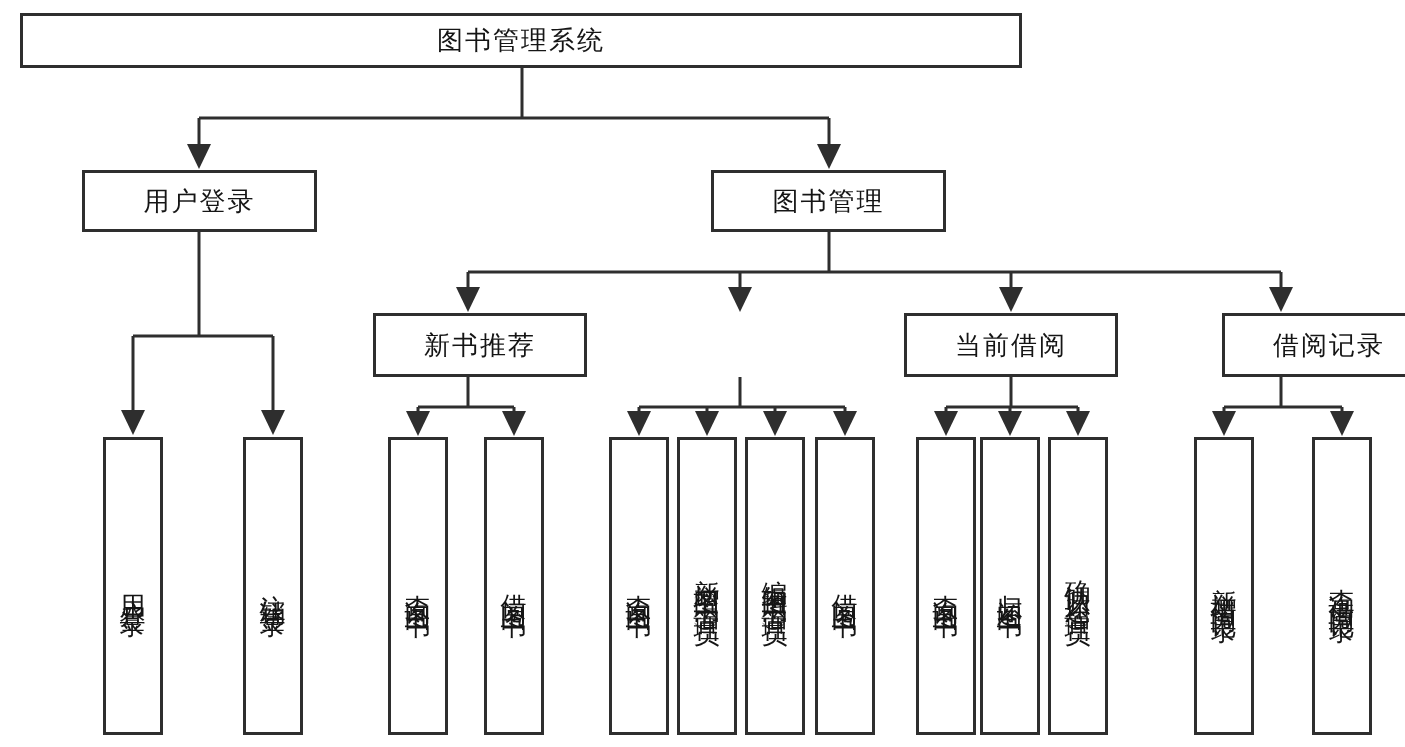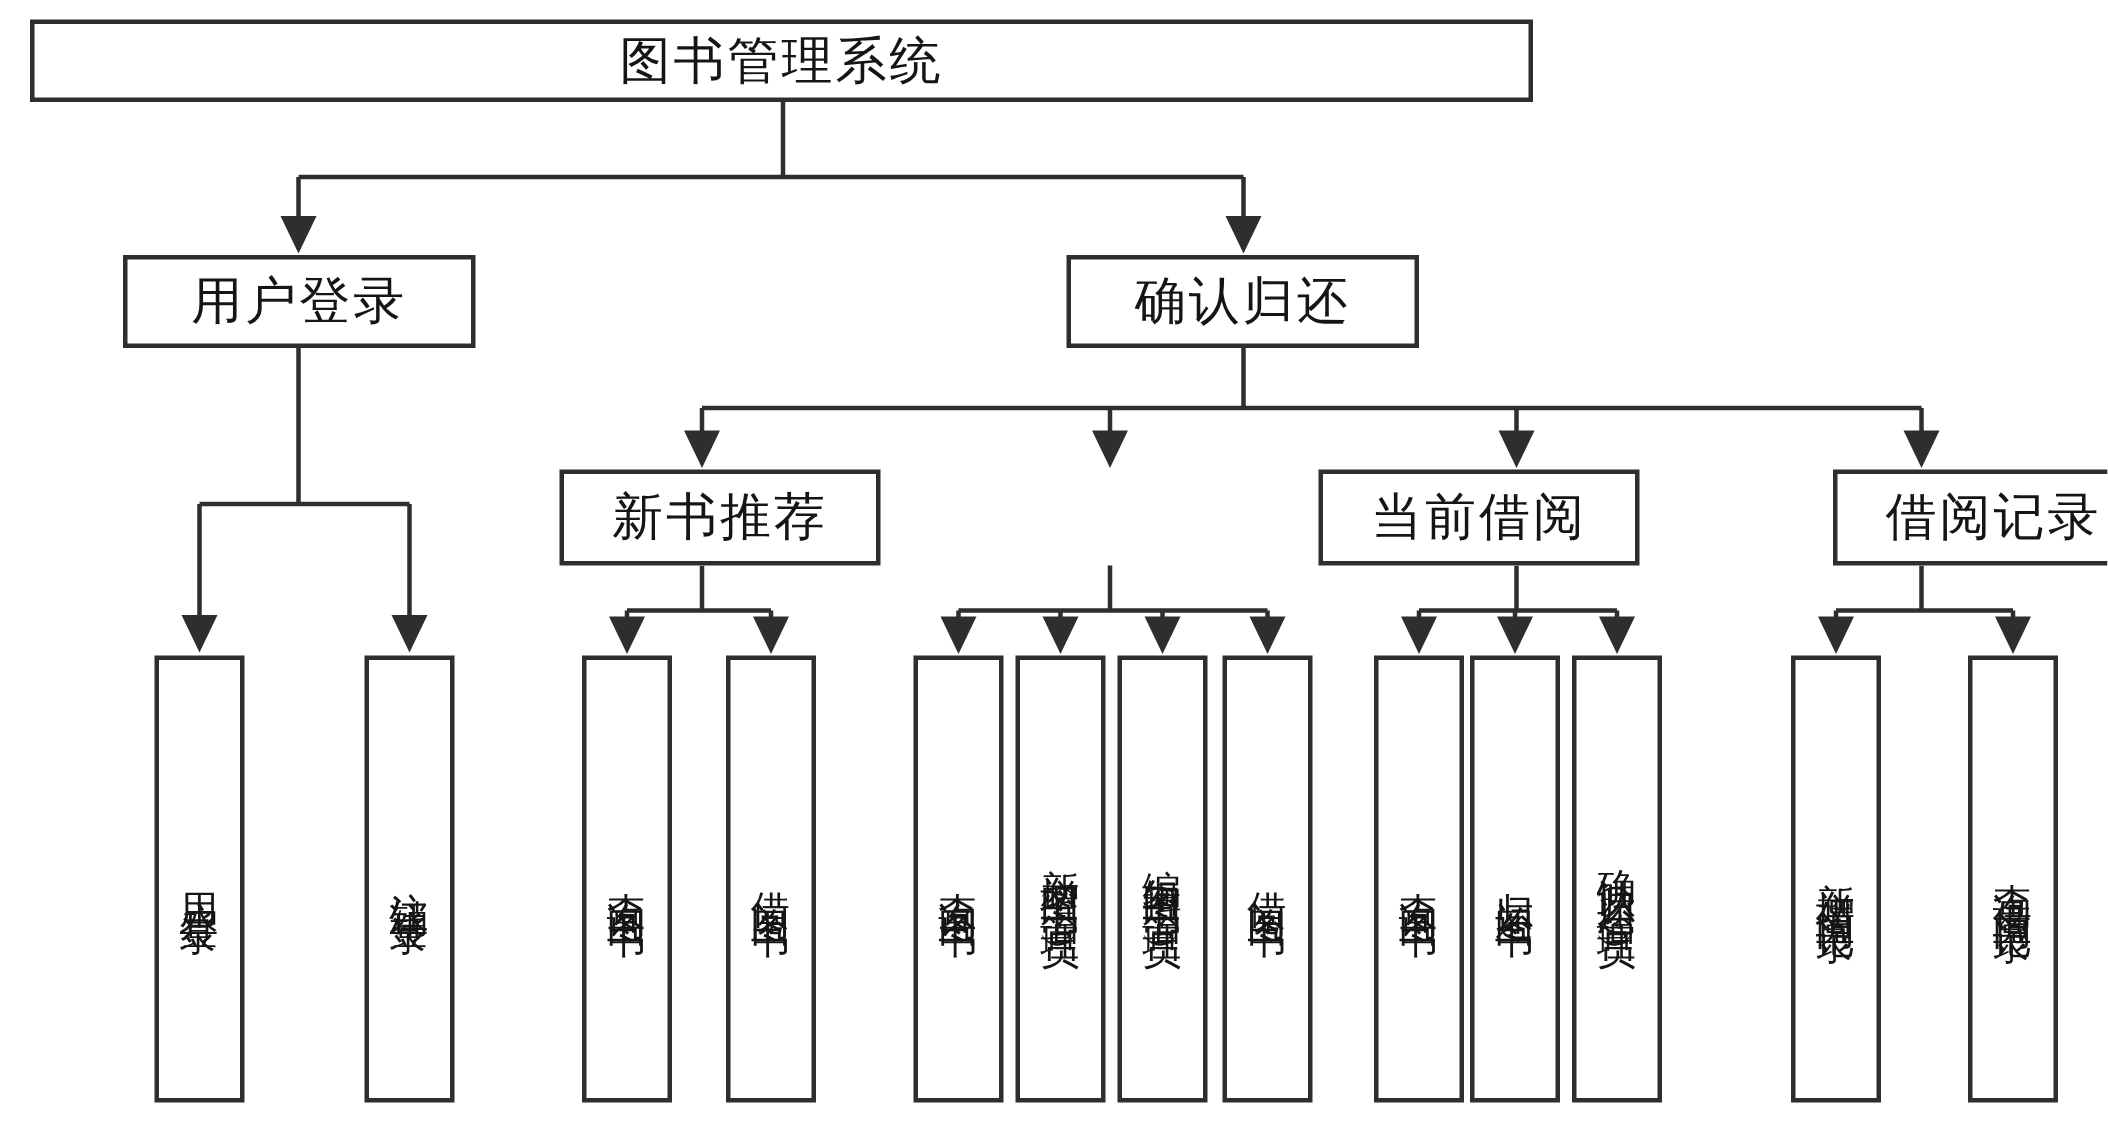--- a/index.html
+++ b/index.html
@@ -22,21 +22,21 @@
     color:var(--line);
   }
   .node{
     position:absolute;
     box-sizing:border-box;
     border:3px solid var(--line);
     background:#fff;
     display:flex;align-items:center;justify-content:center;
     text-align:center;
   }
-  .hlabel{font-size:34px;letter-spacing:2px;white-space:nowrap;}
+  .hlabel{font-size:26px;letter-spacing:2px;white-space:nowrap;}
   .root{left:20px;top:13px;width:1002px;height:55px;}
   .lvl2{top:170px;height:62px;width:235px;}
   .lvl3{top:313px;height:64px;width:214px;}
   .leaf{top:437px;height:298px;width:60px;}
   .leaf .vlabel{
     writing-mode:vertical-rl;
     text-orientation:mixed;
     font-size:26px;
     letter-spacing:6px;
     line-height:1;
@@ -91,27 +91,27 @@
   </svg>
 
   <div class="node root">
     <span class="hlabel">图书管理系统</span>
   </div>
 
   <div class="node lvl2" style="left:82px;">
     <span class="hlabel">用户登录</span>
   </div>
   <div class="node lvl2" style="left:711px;">
-    <span class="hlabel">确认归还</span>
+    <span class="hlabel">图书管理</span>
   </div>
 
   <div class="node lvl3" style="left:361px;margin-left:12px;">
     <span class="hlabel">新书推荐</span>
   </div>
-  <div class="node lvl3" style="left:879px;">
+  <div class="node lvl3" style="left:904px;">
     <span class="hlabel">当前借阅</span>
   </div>
   <div class="node lvl3" style="left:1222px;">
     <span class="hlabel">借阅记录</span>
   </div>
 
   <div class="node leaf" style="left:103px;">
     <span class="vlabel">用户登录</span>
   </div>
   <div class="node leaf" style="left:243px;">

